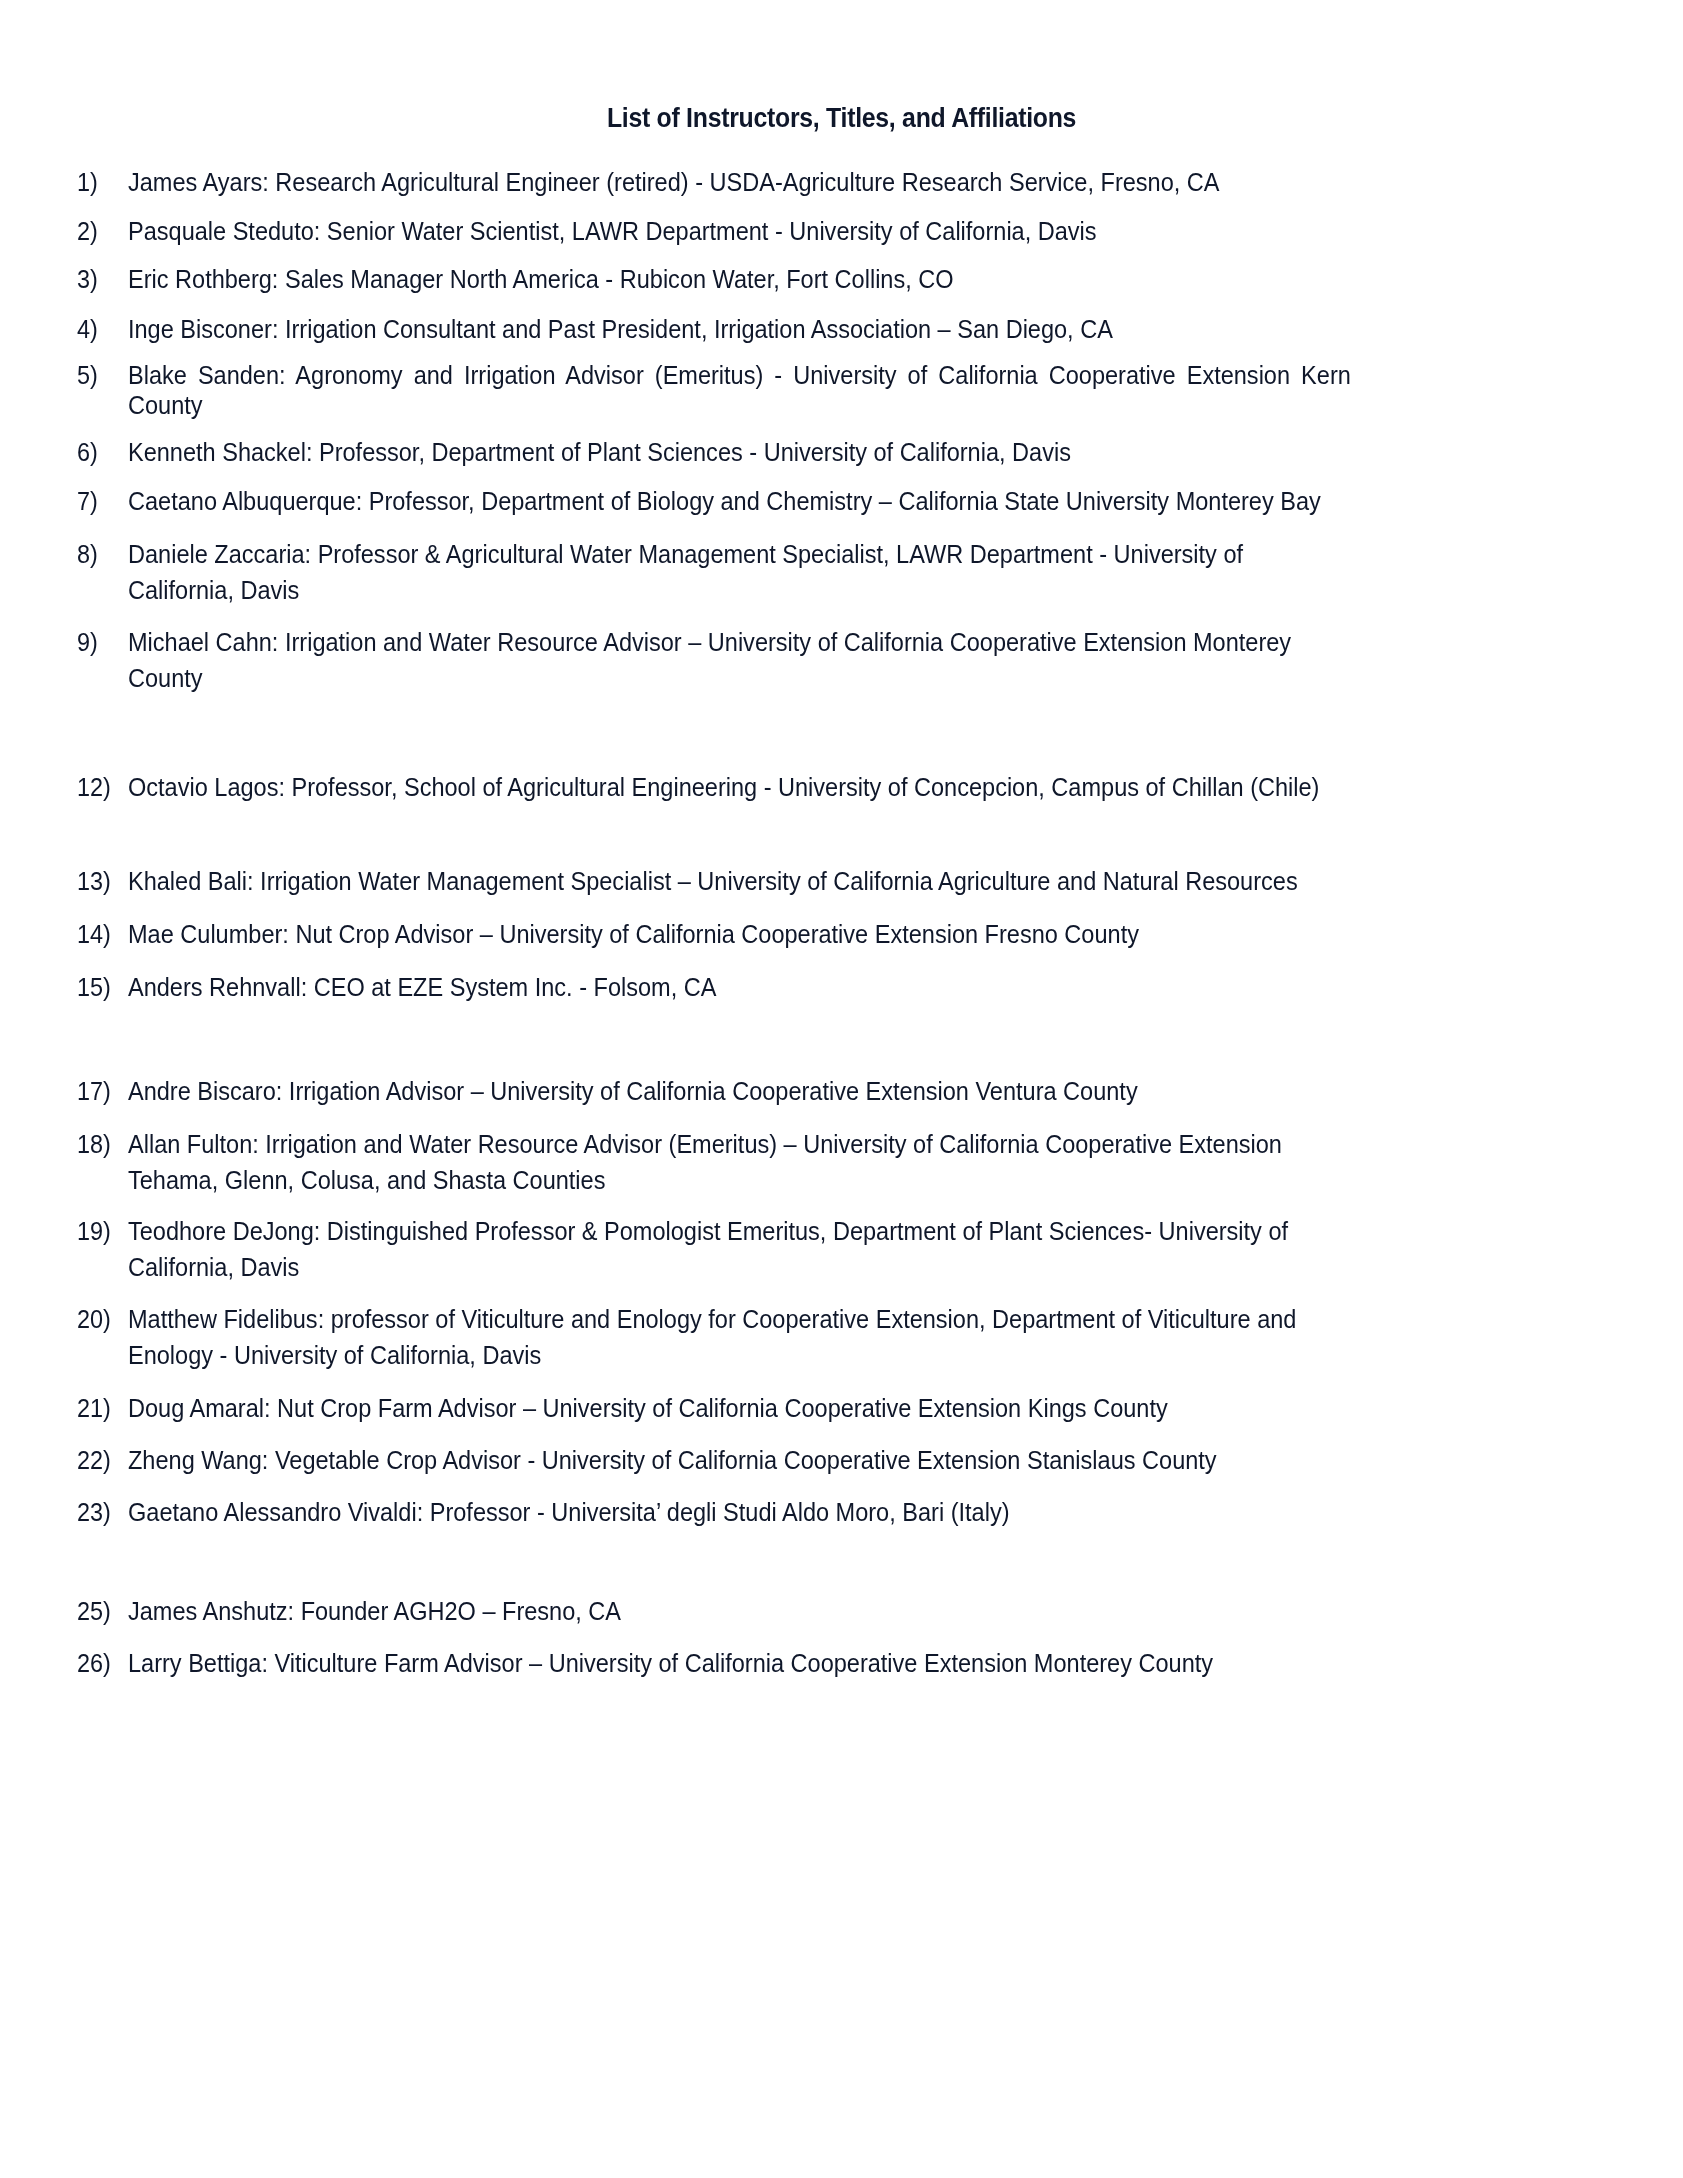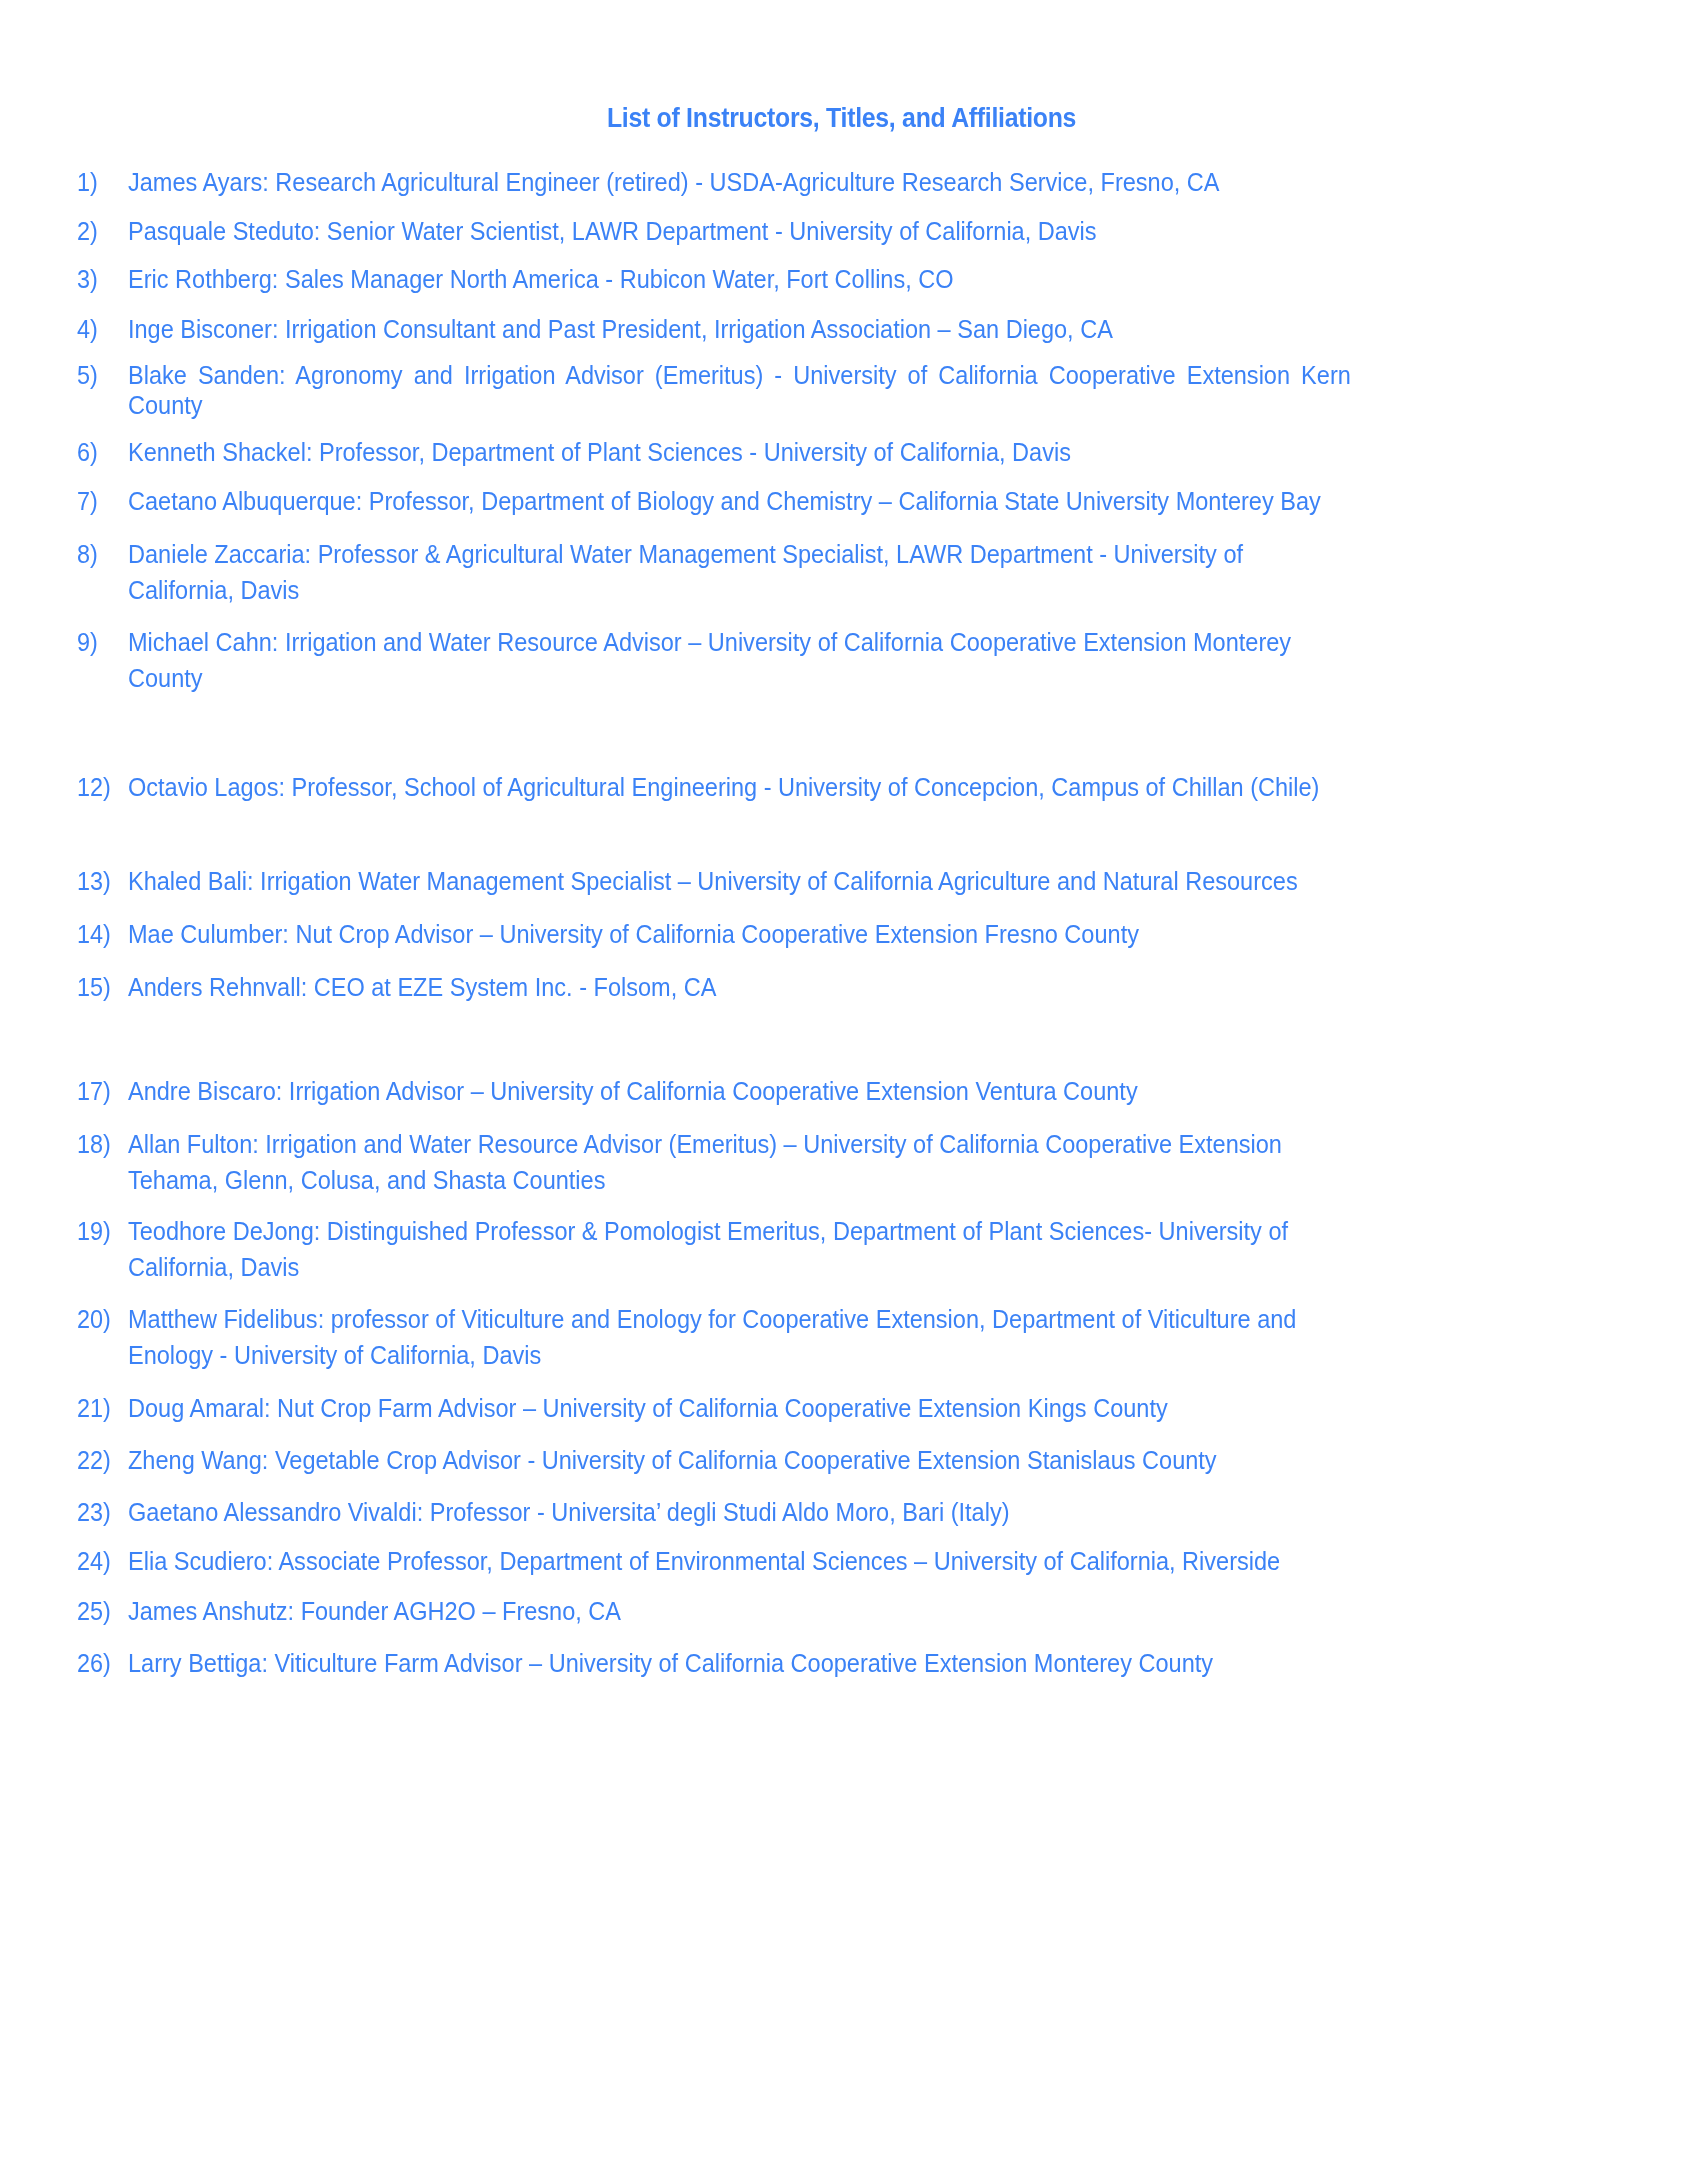--- a/index.html
+++ b/index.html
@@ -1,17 +1,17 @@
 <!DOCTYPE html>
 <html><head>
 <meta charset="utf-8">
 <style>
   html, body { margin: 0; padding: 0; background: #ffffff; }
   body { width: 1683px; height: 2178px; position: relative; overflow: hidden; }
-  .page { position: absolute; left: 0; top: 0; width: 1683px; height: 2178px; background: #fff; color: #3b82f6; font-family: "Liberation Sans", sans-serif; }
+  .page { position: absolute; left: 0; top: 0; width: 1683px; height: 2178px; background: #fff; color: #0f172a; font-family: "Liberation Sans", sans-serif; }
   .title { position: absolute; top: 103px; left: 0; width: 1683px; text-align: center; font-size: 27px; font-weight: bold; letter-spacing: -0.3px; transform: scaleX(0.92); transform-origin: 842px 0; }
   .item { position: absolute; left: 77px; width: 1525px; font-size: 26px; line-height: 36px; }
   .num { position: absolute; left: 0; top: 0; width: 51px; transform: scaleX(0.9); transform-origin: 0 0; }
   .txt { display: block; margin-left: 51px; width: 1473px; transform: scaleX(0.905); transform-origin: 0 0; width: 1624px; text-align: justify; }
   .txt.nojust { text-align: left; }
 </style>
 </head>
 <body>
 
 <div class="page">
@@ -96,24 +96,20 @@
     <span class="txt nojust">Doug Amaral: Nut Crop Farm Advisor – University of California Cooperative Extension Kings County</span>
   </div>
   <div class="item" style="top:1442px">
     <span class="num">22)</span>
     <span class="txt nojust">Zheng Wang: Vegetable Crop Advisor - University of California Cooperative Extension Stanislaus County</span>
   </div>
   <div class="item" style="top:1494px">
     <span class="num">23)</span>
     <span class="txt nojust">Gaetano Alessandro Vivaldi: Professor - Universita’ degli Studi Aldo Moro, Bari (Italy)</span>
   </div>
-  <div class="item" style="top:1543px">
-    <span class="num">24)</span>
-    <span class="txt nojust">Elia Scudiero: Associate Professor, Department of Environmental Sciences – University of California, Riverside</span>
-  </div>
   <div class="item" style="top:1593px">
     <span class="num">25)</span>
     <span class="txt nojust">James Anshutz: Founder AGH2O – Fresno, CA</span>
   </div>
   <div class="item" style="top:1645px">
     <span class="num">26)</span>
     <span class="txt nojust">Larry Bettiga: Viticulture Farm Advisor – University of California Cooperative Extension Monterey County</span>
   </div>
 </div>
 

